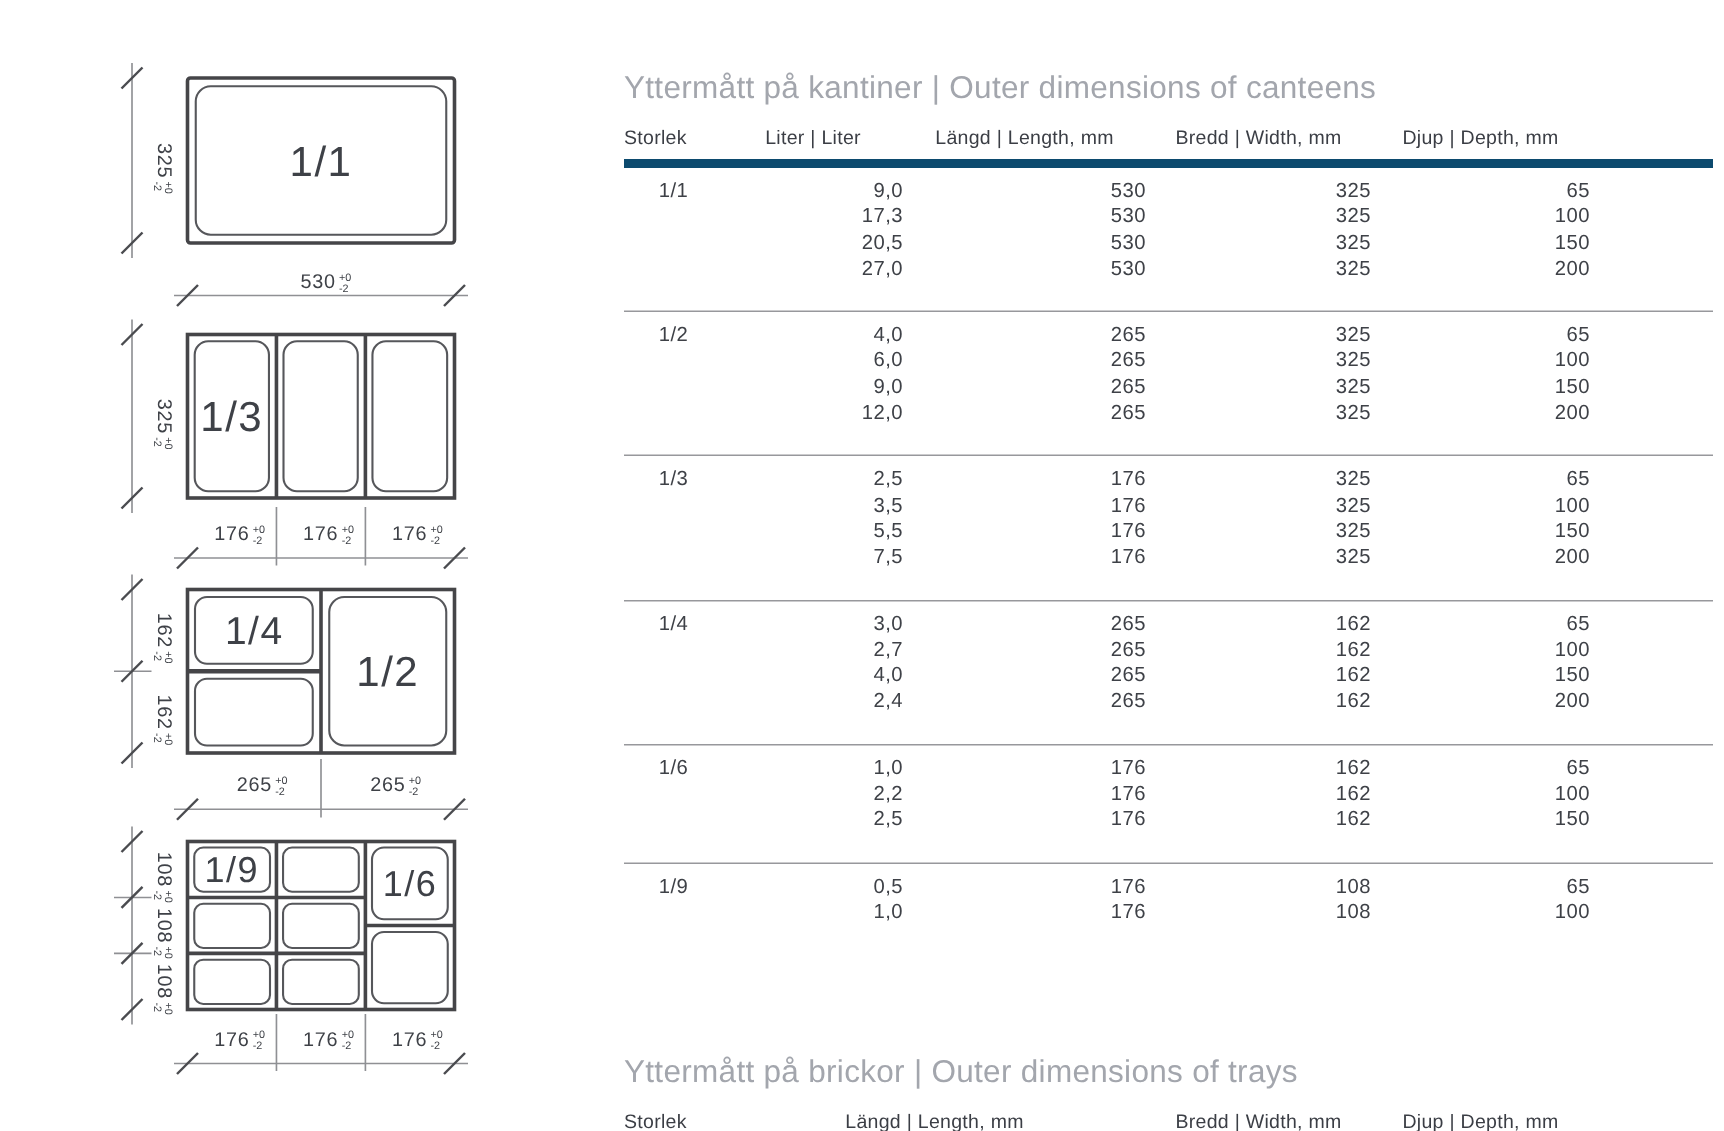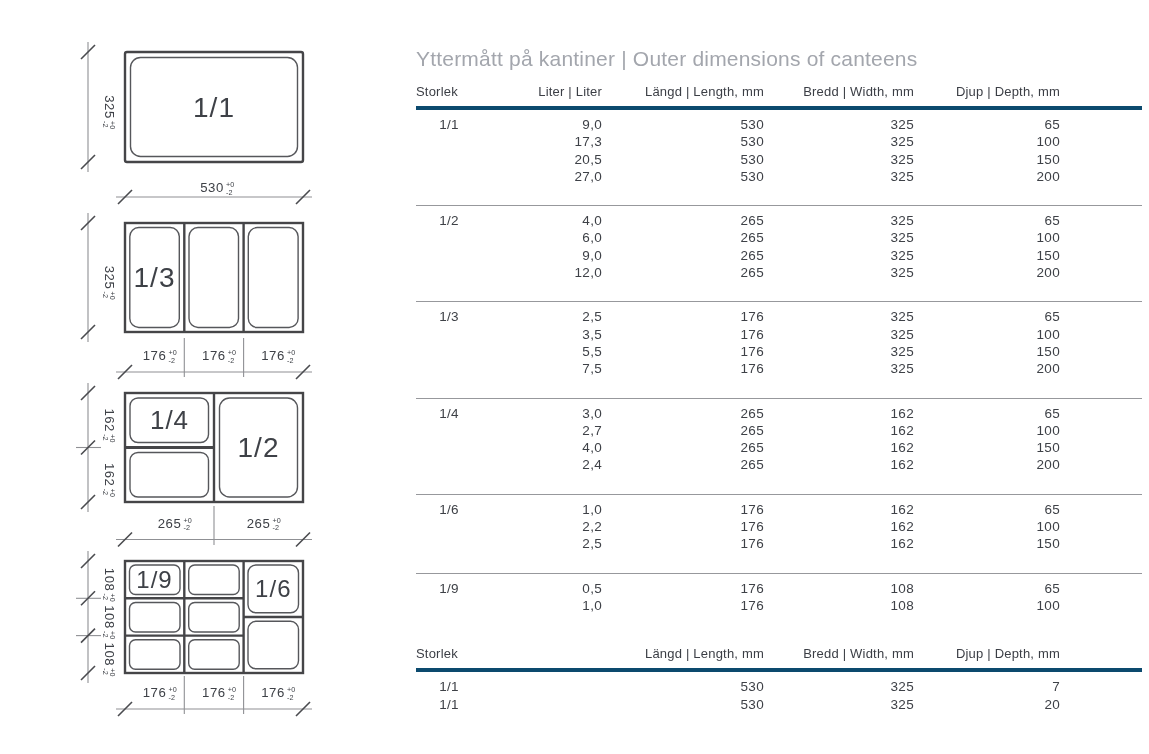--- a/index.html
+++ b/index.html
@@ -23,23 +23,23 @@
   .big24 { font-size:24px; letter-spacing:1px; fill:#3a3c42; }
   
   .panel { position:absolute; left:416px; top:0; width:726px; color:#3e4147; }
   h2.sec { font-size:21px; font-weight:400; color:#a3a6ad; margin:0; line-height:26px; letter-spacing:.2px; }
   #canteens-title { margin-top:46px; }
   #trays-title    { margin-top:66px; }
   table { border-collapse:collapse; width:726px; table-layout:fixed; margin-top:13px; }
   col.c-storlek { width:66px; }  col.c-liter { width:120px; }
   col.c-langd   { width:162px; } col.c-langd-wide { width:282px; }
   col.c-bredd   { width:150px; } col.c-djup { width:146px; } col.c-spacer { width:82px; }
-  th { font-size:13px; font-weight:400; color:#3b3e45; text-align:right; padding:0 0 7px 0; line-height:14px; letter-spacing:.2px; }
+  th { font-size:13px; font-weight:400; color:#3b3e45; padding:0 0 7px 0; line-height:14px; letter-spacing:.2px; }
   th.h-storlek { text-align:left; }
-  thead tr { border-bottom:4px solid #0c4a6e; }
+  thead tr { border-bottom:6px solid #0c4a6e; }
   td { font-size:13.5px; text-align:right; padding:0; line-height:17.3px; letter-spacing:.3px; }
   td.storlek { text-align:center; vertical-align:top; }
   tr.r-first td { padding-top:6px; }
   tr.r-last  td { padding-bottom:20px; }
   tbody.grp { border-bottom:1px solid #97989c; }
   tbody.grp.no-line { border-bottom:none; }
 </style>
 </head>
 <body>
 
@@ -440,20 +440,21 @@
       <tr class="r-last">
         <td>1,0</td>
         <td>176</td>
         <td>108</td>
         <td>100</td>
           <td></td>
       </tr>
     </tbody>
   </table>
 
+  <h2 class="sec" id="trays-title">Yttermått på brickor | Outer dimensions of trays</h2>
 
   <table>
     <colgroup>
       <col class="c-storlek">
         <col class="c-langd-wide">
         <col class="c-bredd">
         <col class="c-djup">
         <col class="c-spacer">
     </colgroup>
     <thead>

